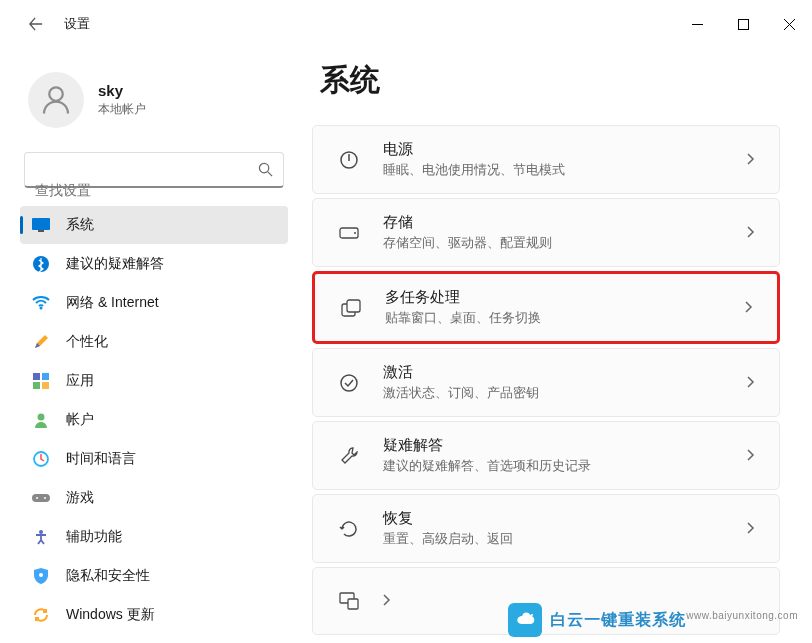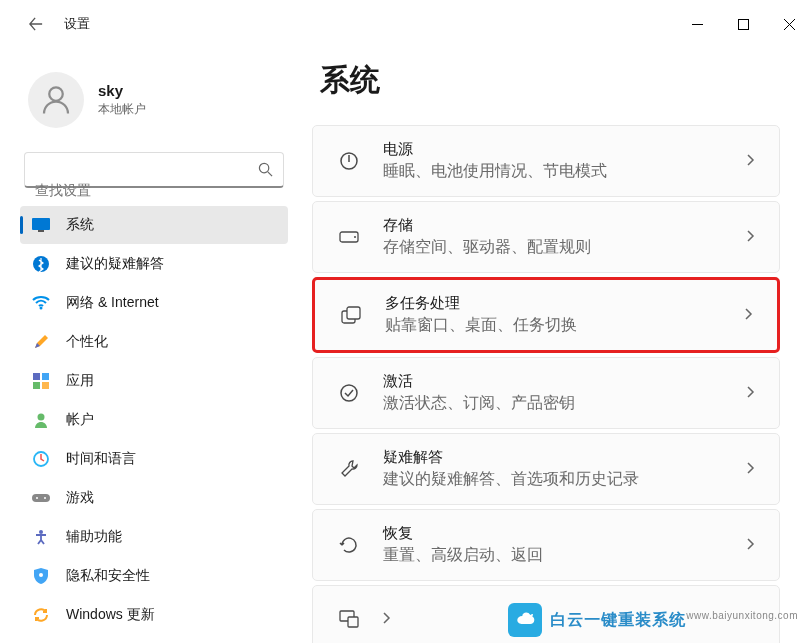--- a/index.html
+++ b/index.html
@@ -30,21 +30,21 @@
     .nav-label { font-size: 14px; color: #1a1a1a; }
     
     .main { flex: 1; padding: 12px 32px 0 12px; overflow-y: auto; }
     .page-title { font-size: 30px; font-weight: 600; margin-bottom: 24px; margin-left: 8px; color: #1a1a1a; }
     
     .card { display: flex; align-items: center; background: #fbfbfb; border: 1px solid #e8e8e8; border-radius: 5px; padding: 14px 24px; margin-bottom: 4px; cursor: pointer; min-height: 68px; }
     .card.highlighted { border: 3px solid #e62020; }
     .card-icon { width: 24px; height: 24px; margin-right: 22px; display: flex; align-items: center; justify-content: center; flex-shrink: 0; color: #4a4a4a; }
     .card-body { flex: 1; }
     .card-title { font-size: 15px; color: #1a1a1a; }
-    .card-desc { font-size: 16px; color: #6a6a6a; margin-top: 2px; }
+    .card-desc { font-size: 13px; color: #6a6a6a; margin-top: 2px; }
     .card-chevron { color: #666; }
     
     .watermark { position: absolute; right: 14px; bottom: 6px; display: flex; align-items: center; gap: 8px; }
     .wm-logo { width: 34px; height: 34px; background: #29abe2; border-radius: 6px; display: flex; align-items: center; justify-content: center; }
     .wm-text { display: flex; flex-direction: row; }
     .wm-title { font-size: 16px; font-weight: 600; color: #2a8cc8; letter-spacing: 1px; }
     .wm-url { font-size: 10px; color: #888; letter-spacing: 0.5px; }
   </style>
 </head>
 <body>

